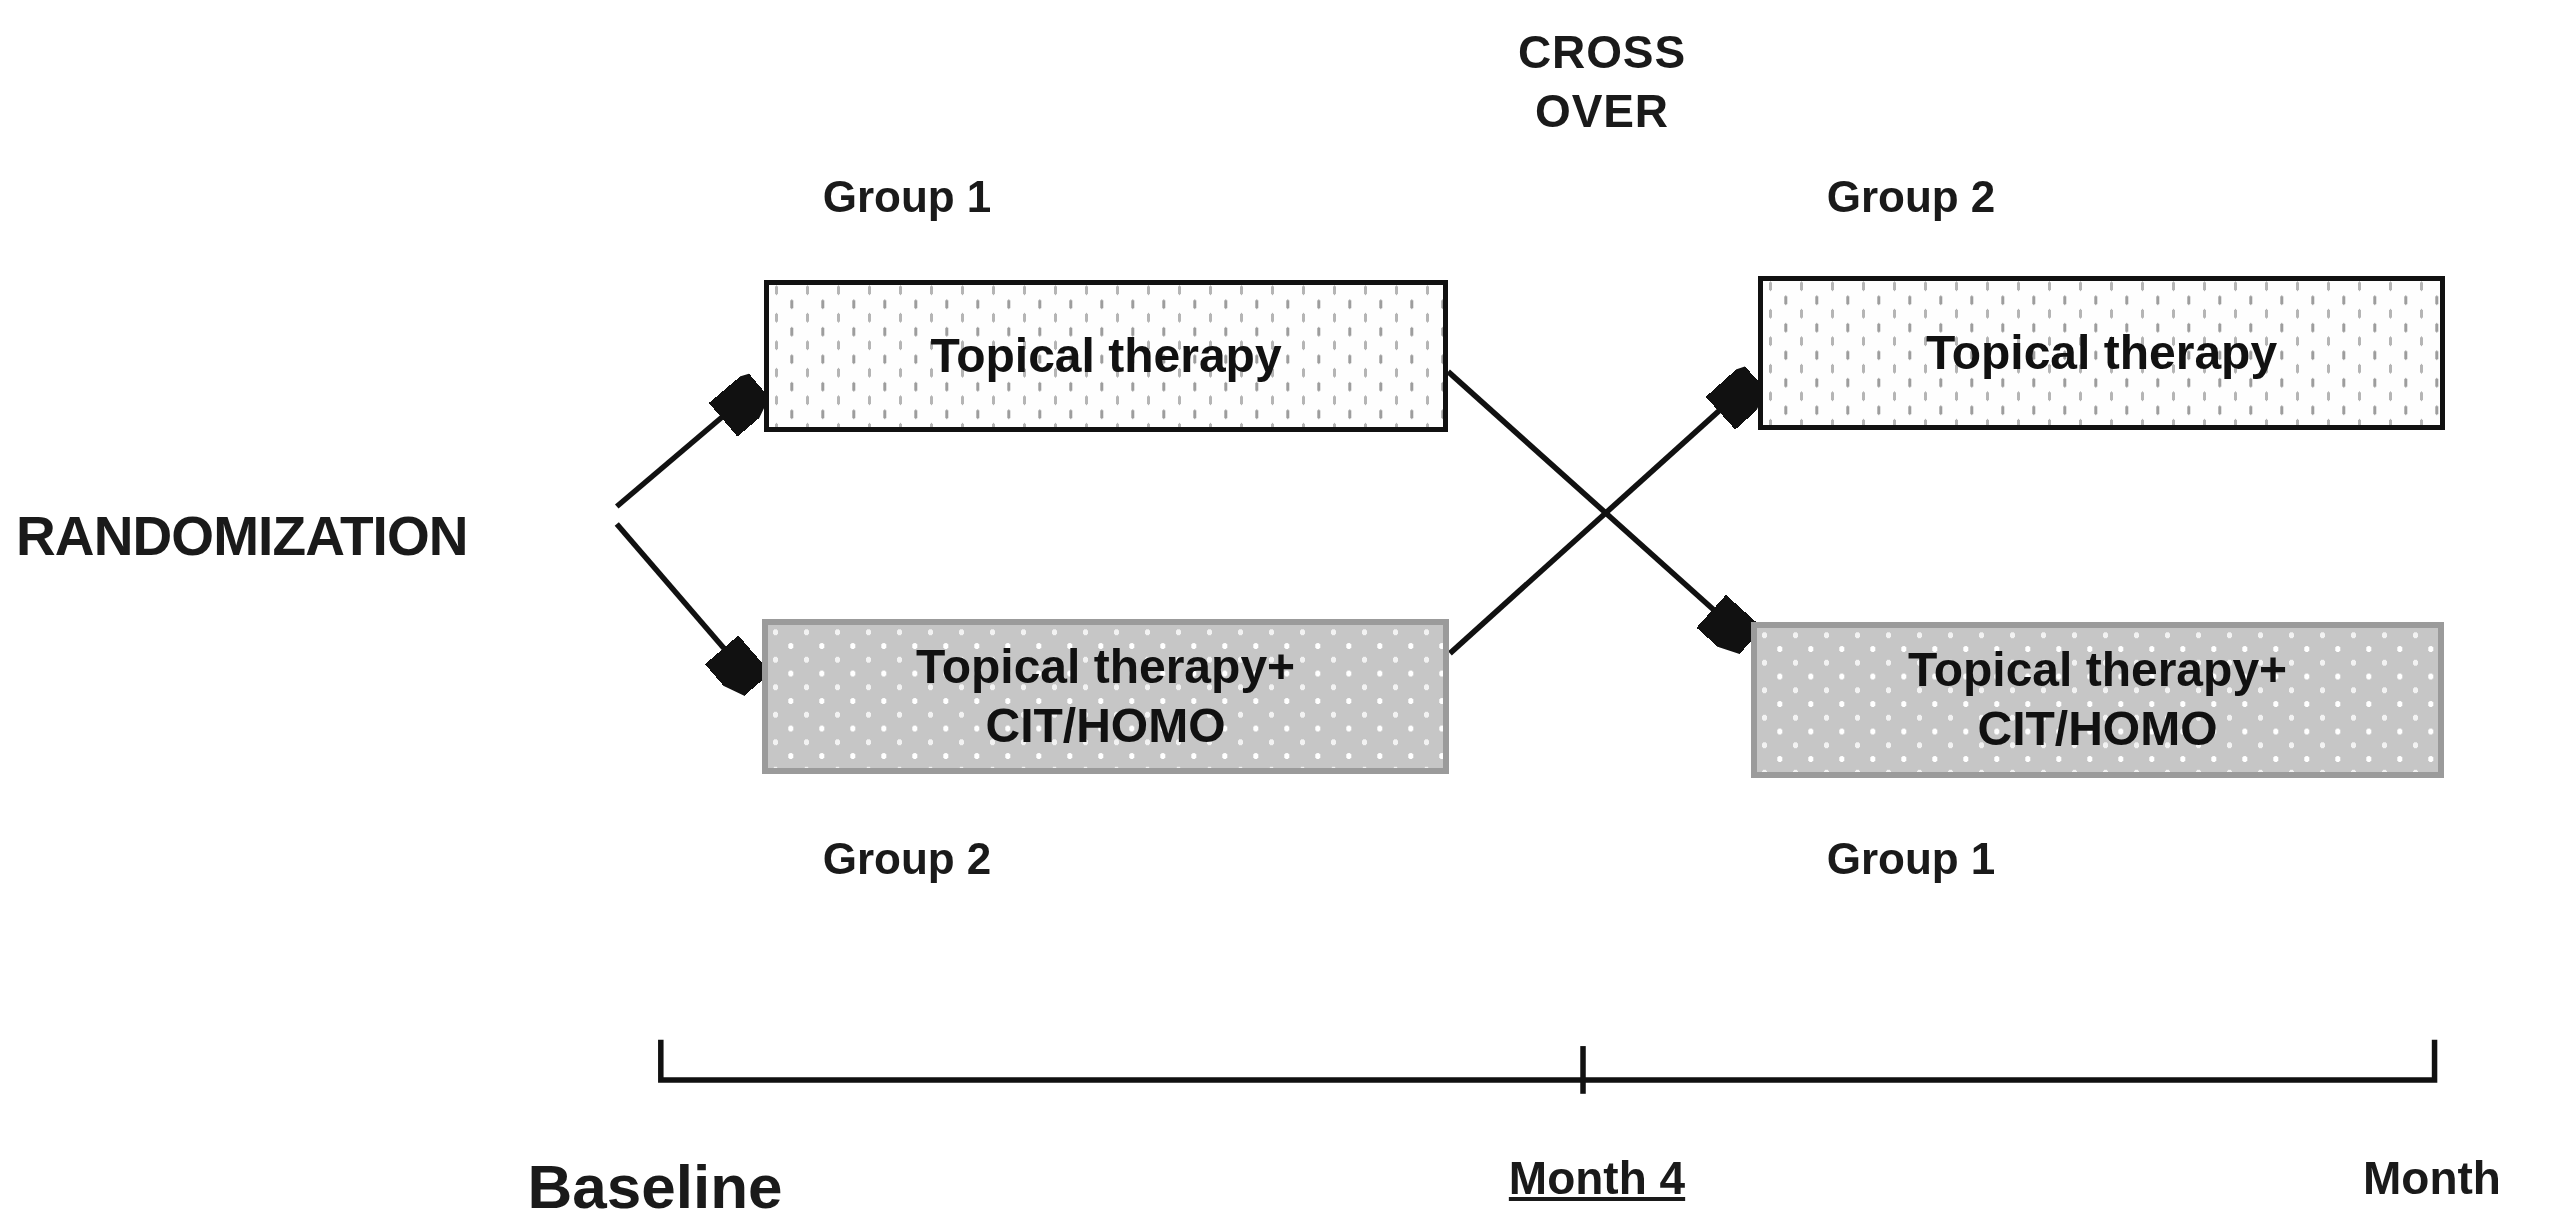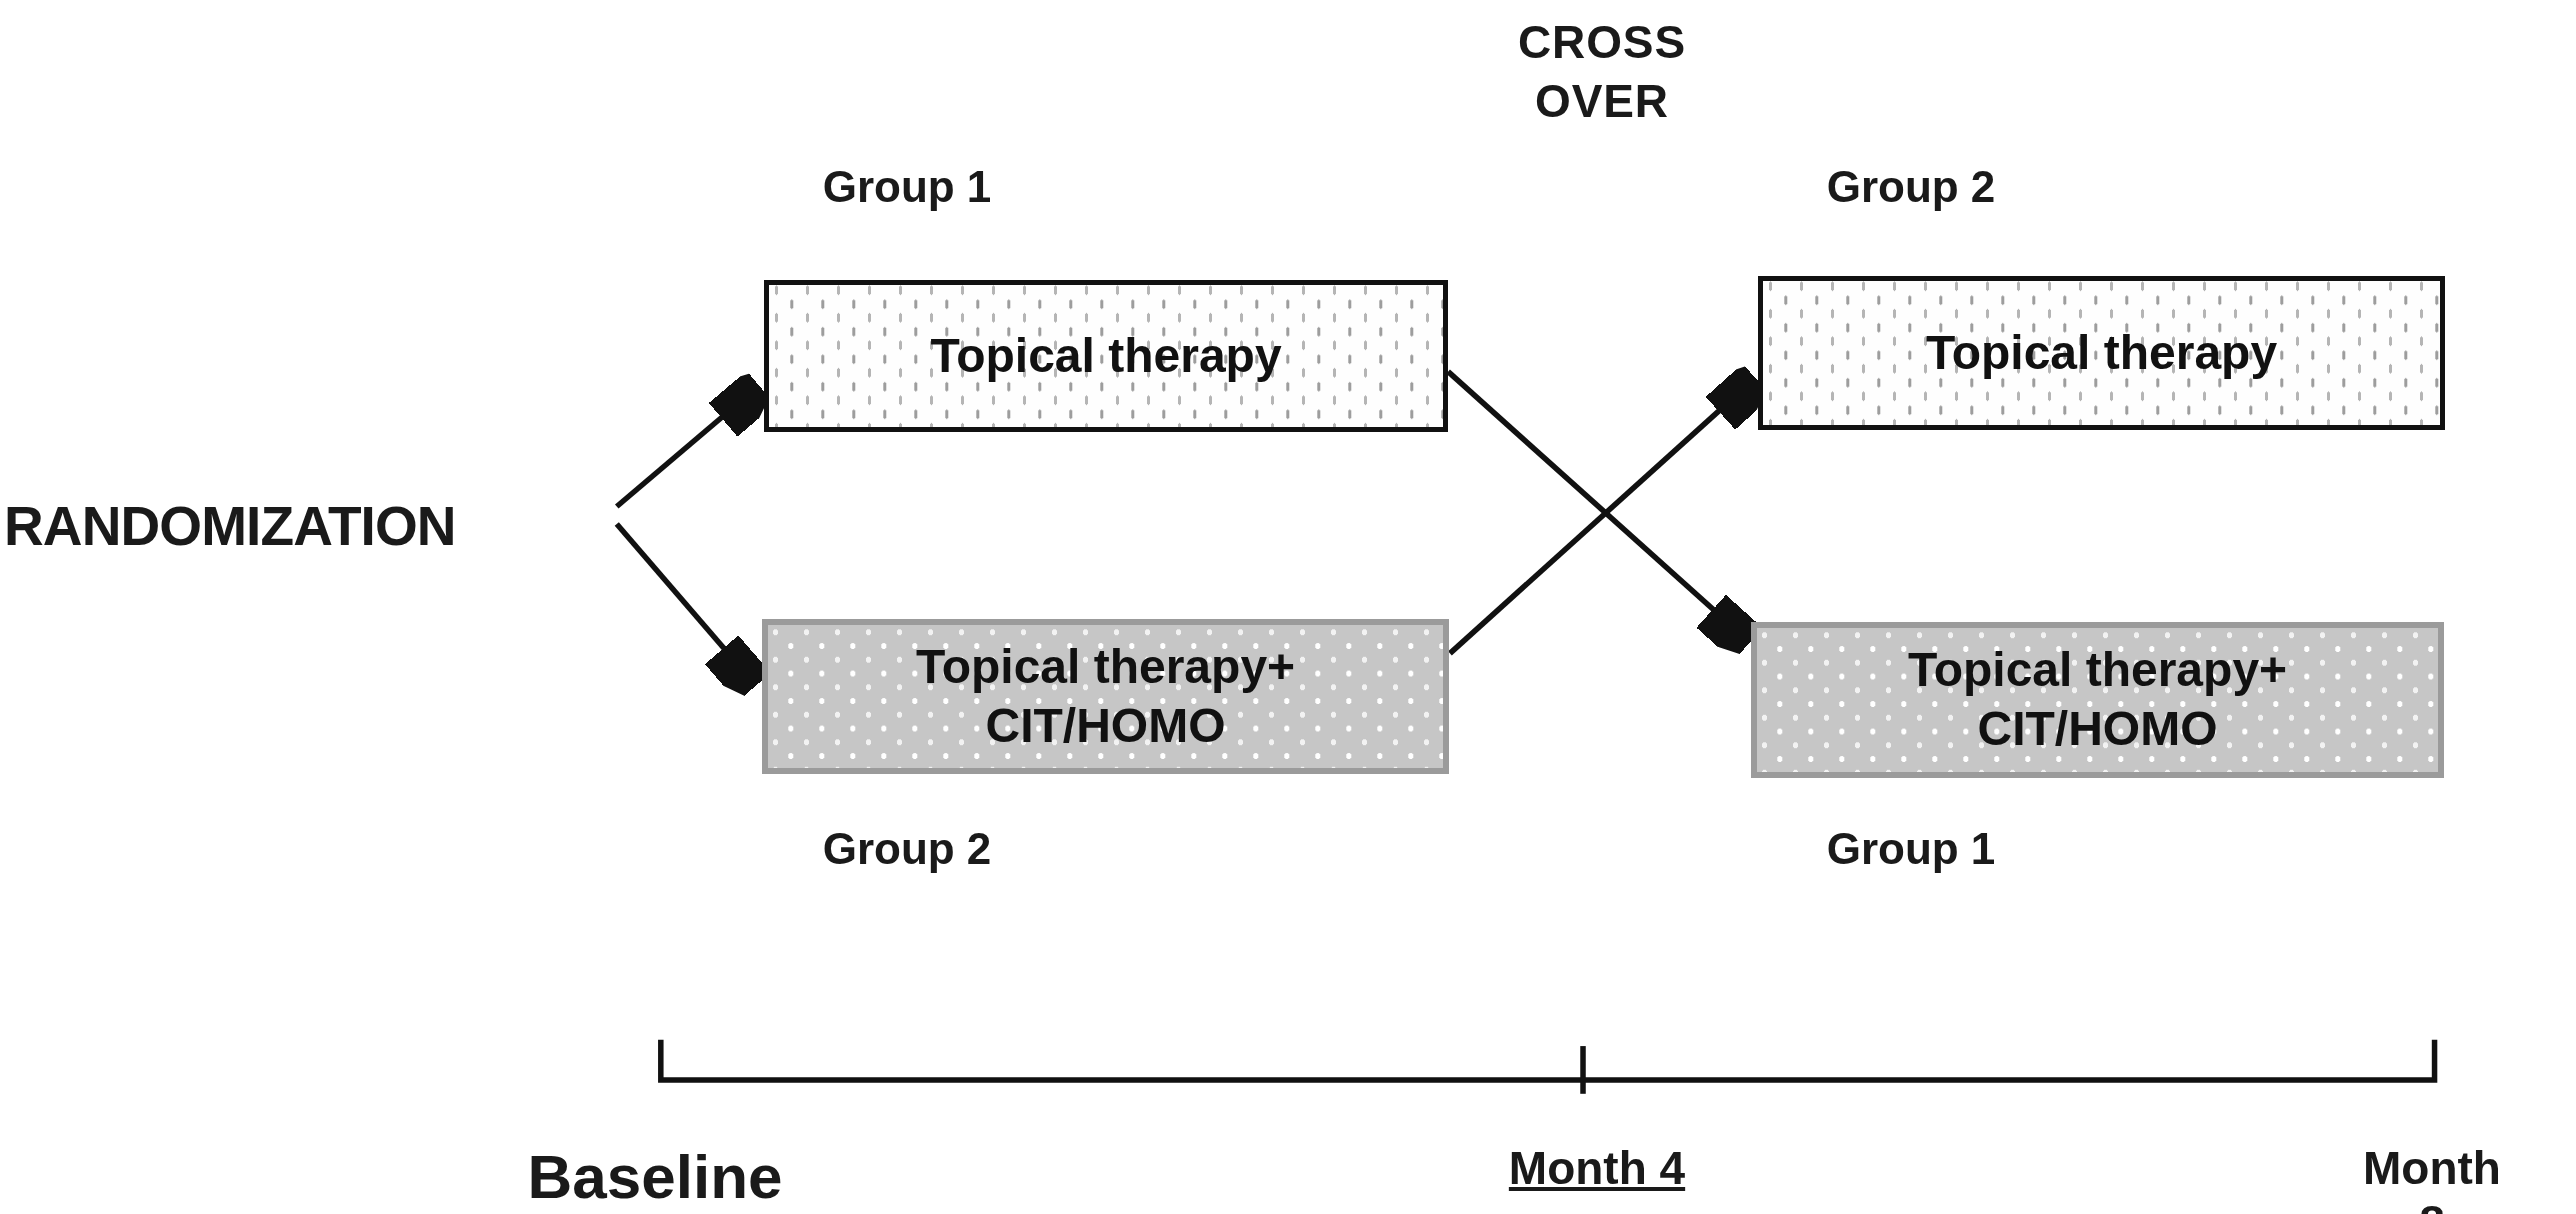--- a/index.html
+++ b/index.html
@@ -10,24 +10,25 @@
     font-family:"Liberation Sans", sans-serif;
     color:#1a1a1a;
     overflow:hidden;
   }
   .lbl{
     position:absolute;
     font-weight:bold;
     color:#1a1a1a;
     white-space:pre-line;
     text-align:center;
+    margin-top:10px;
   }
   .lbl.center{transform:translateX(-50%);}
   #crossover-label{left:1602px;top:13px;font-size:46px;line-height:1.28;letter-spacing:0.9px;}
-  #randomization-label{left:4px;top:494px;font-size:55px;letter-spacing:-0.9px;text-align:left;}
+  #randomization-label{left:16px;top:494px;font-size:55px;letter-spacing:-0.9px;text-align:left;}
   #group1-top{left:907px;top:162px;font-size:44px;}
   #group2-top-right{left:1911px;top:162px;font-size:44px;}
   #group2-bottom-left{left:907px;top:824px;font-size:44px;}
   #group1-bottom-right{left:1911px;top:824px;font-size:44px;}
   #baseline-label{left:655px;top:1141px;font-size:62px;}
   #month4-label{left:1597px;top:1141px;font-size:46px;text-decoration:underline;}
   #month8-label{left:2432px;top:1141px;font-size:46px;}
 
   .box{
     position:absolute;

